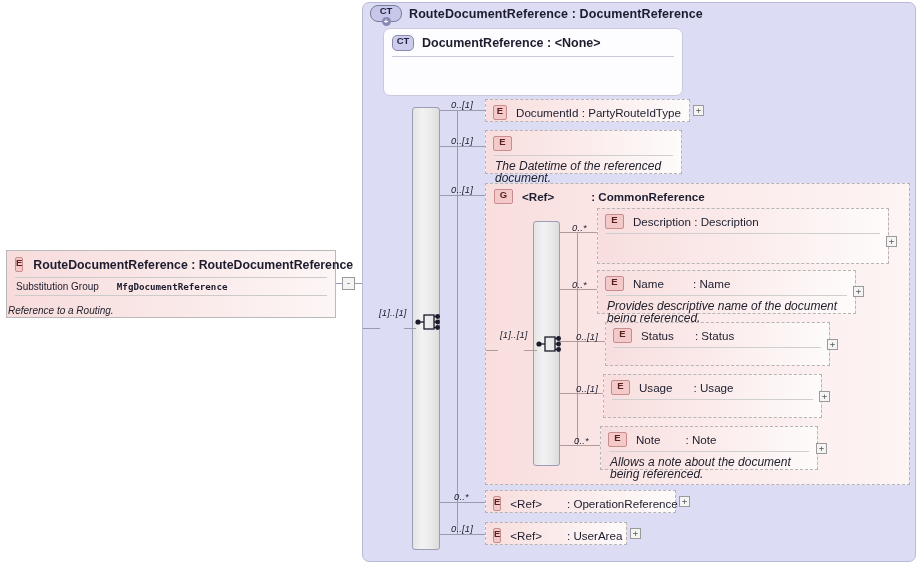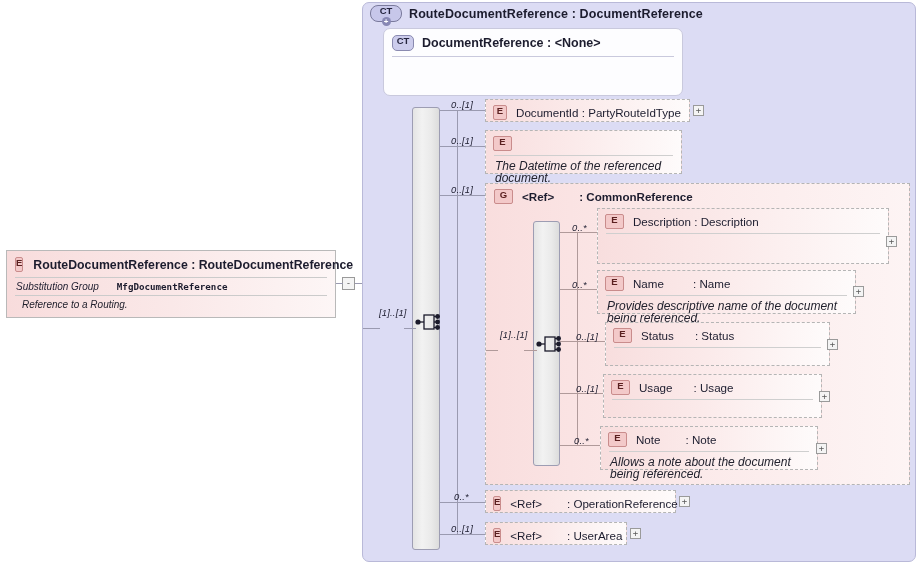--- a/index.html
+++ b/index.html
@@ -189,32 +189,33 @@
     white-space: nowrap;
   }
   .left-box .rule { height: 1px; background: #cbcbcb; margin: 0 8px; }
   .left-box .row {
     display: flex;
     align-items: baseline;
     padding: 3px 9px 3px 9px;
     gap: 18px;
     font-size: 10px;
   }
-  .left-box .row .k { font-style: italic; color: #1c1c2e; }
+  .left-box .row .k { color: #1c1c2e; }
   .left-box .row .v {
     font-family: "DejaVu Sans Mono", monospace;
     font-size: 9.2px;
     font-weight: bold;
     color: #1c1c2e;
   }
   .left-box .note {
     font-size: 10px;
     font-style: italic;
     color: #22222e;
-    padding: 3px 9px 4px 15px;
+    padding: 3px 9px 4px 1px;
+    margin-top: 6px;
   }
 
   
   .group-panel {
     position: absolute;
     box-sizing: border-box;
     border: 1px dashed #b5b5b5;
     background: linear-gradient(to right, #f9dede 0%, #fbe8e8 40%, #fdf4f4 100%);
   }
   .group-panel .ghead {
@@ -349,21 +350,21 @@
     <div class="desc">The Datetime of the referenced document.</div>
   </div>
 
   <div class="hline" style="left:440px; top:195px; width:46px;"></div>
   <div class="card" style="left:451px; top:184px;">0..[1]</div>
 
   <div class="group-panel" style="left:485px; top:183px; width:425px; height:302px;">
     <div class="ghead">
       <span class="badge badge-g">G</span>
       <span class="name">&lt;Ref&gt;</span>
-      <span class="name" style="margin-left:16px;">: CommonReference</span>
+      <span class="name" style="margin-left:28px;">: CommonReference</span>
     </div>
   </div>
 
   <div class="seq-bar" style="left:533px; top:221px; width:27px; height:245px;"></div>
   <div class="card" style="left:500px; top:329px;">[1]..[1]</div>
   <svg class="seq-icon" width="26" height="22" style="left:536px; top:333px;" viewBox="0 0 26 22">
     <circle cx="3" cy="11" r="2.6" fill="#1b1b2b"></circle>
     <line x1="5" y1="11" x2="9" y2="11" stroke="#1b1b2b" stroke-width="1.3"></line>
     <rect x="9" y="4" width="10" height="14" fill="none" stroke="#1b1b2b" stroke-width="1.3"></rect>
     <line x1="19" y1="5.5" x2="22" y2="5.5" stroke="#1b1b2b" stroke-width="1.3"></line>

